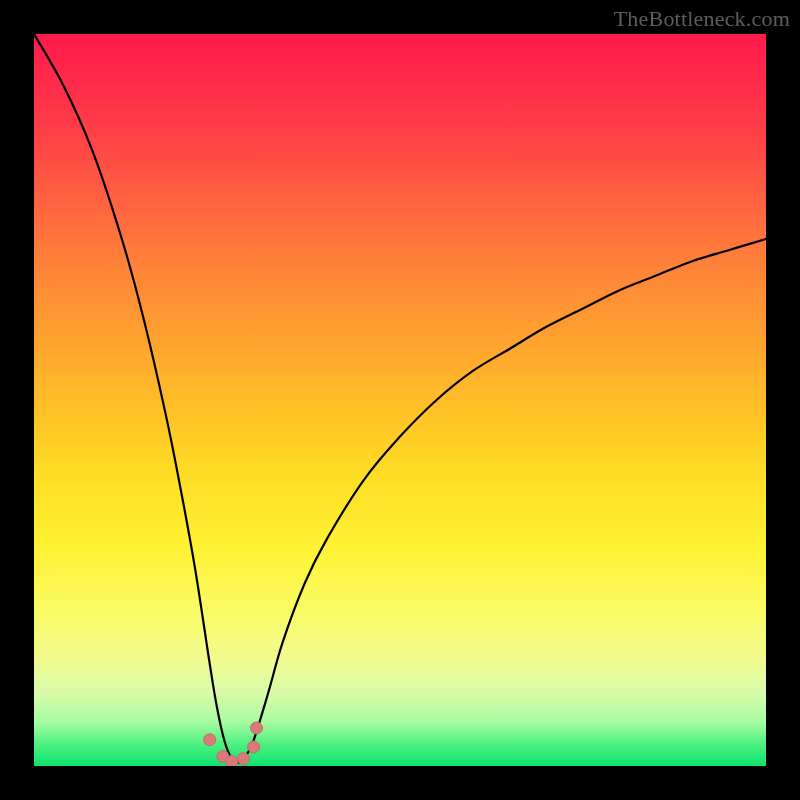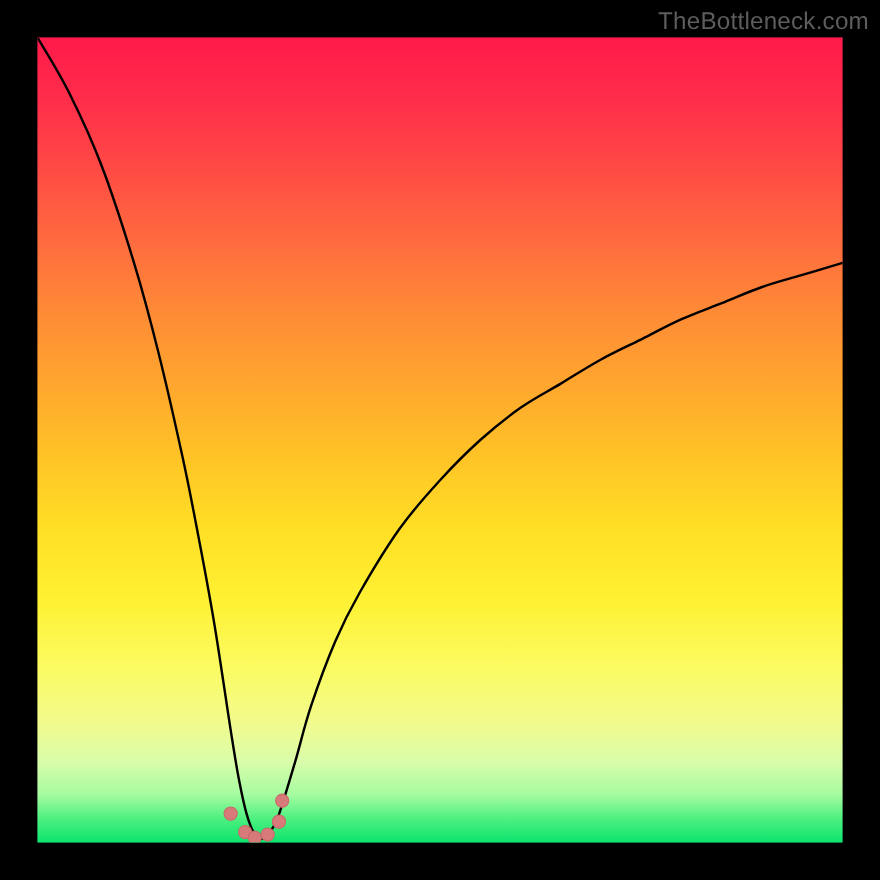--- a/index.html
+++ b/index.html
@@ -18,21 +18,21 @@
   }
   .watermark {
     position: absolute;
     top: 6px;
     right: 10px;
     color: #5d5d5d;
     font-size: 22px;
     font-weight: 400;
     letter-spacing: 0.2px;
     z-index: 5;
-    font-family: Liberation Sans, sans-serif;
+    font-family: Liberation Serif, serif;
   }
   .plot-area {
     position: absolute;
     left: 34px;
     top: 34px;
     width: 732px;
     height: 732px;
     background: linear-gradient(
       to bottom,
       #ff1a4b 0%,

